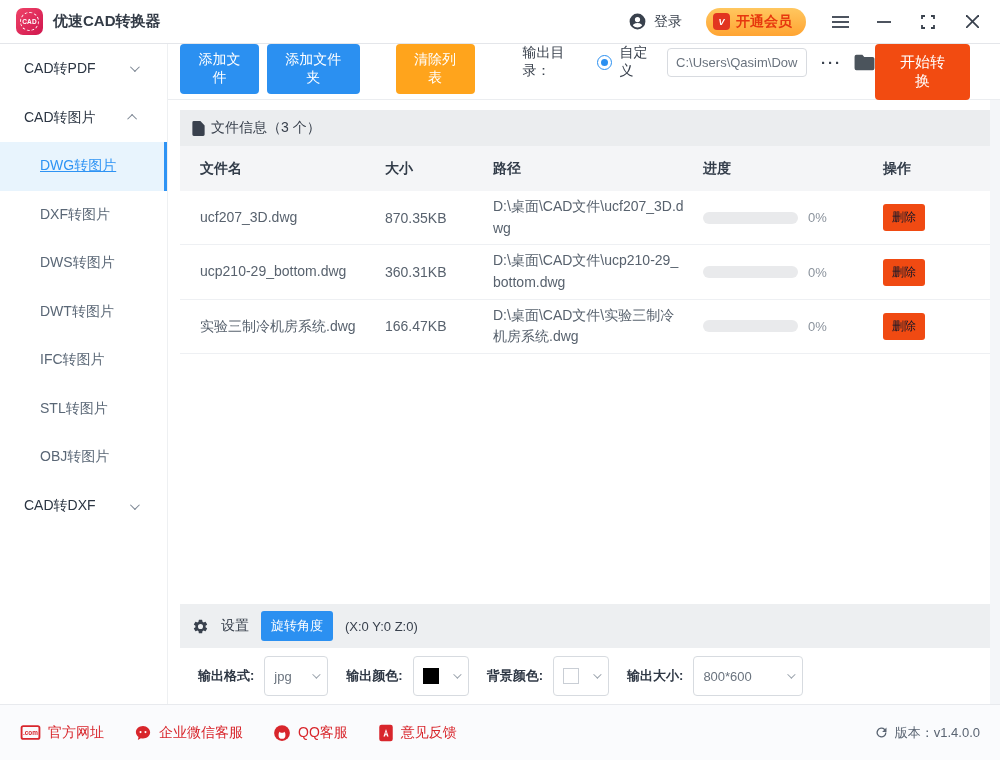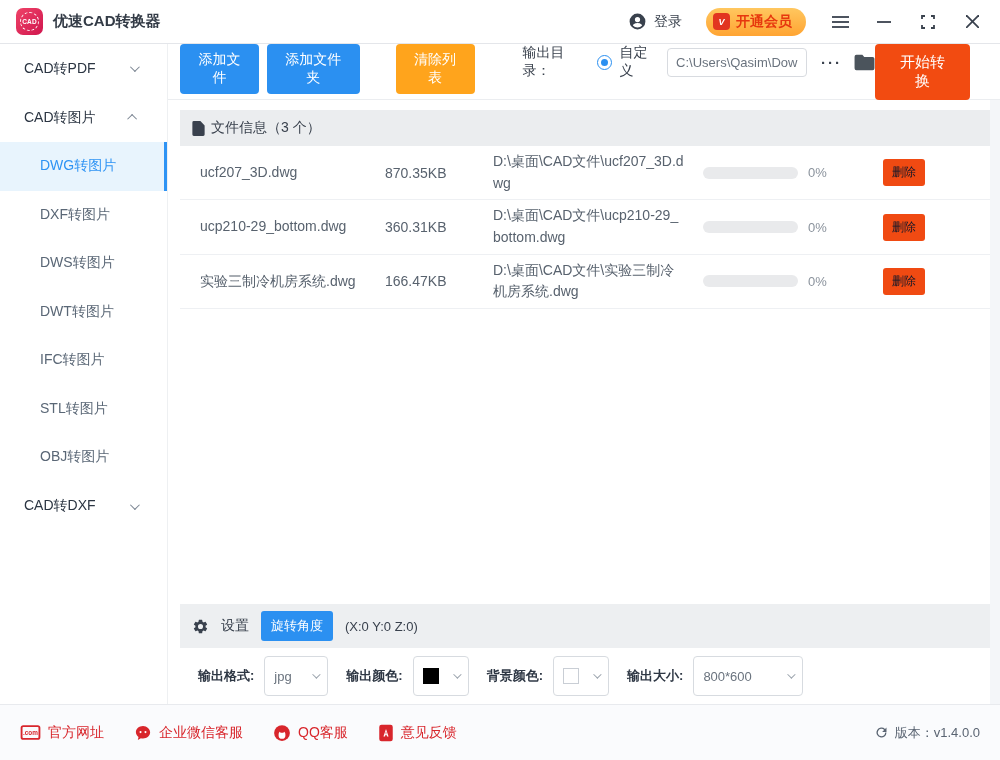--- a/index.html
+++ b/index.html
@@ -17,21 +17,21 @@
   .vip-icon { width:17px; height:17px; border-radius:4px; background:#e23420; color:#fff; font-weight:bold; font-size:9px; font-style:italic; display:flex; align-items:center; justify-content:center; }
   .vip-label { color:#e7380e; font-size:14px; font-weight:700; }
   .win-btn { display:flex; align-items:center; justify-content:center; width:20px; height:20px; cursor:pointer; }
 
   
   .main { display:flex; height:660px; }
   .sidebar { width:168px; flex:none; border-right:1px solid #eef0f2; position:relative; background:#fff; }
   .side-header { height:49px; display:flex; align-items:center; padding:0 30px 0 24px; font-size:14px; font-weight:400; color:#2b3542; cursor:pointer; }
   .side-header .chev { margin-left:auto; }
   .side-item { height:48.5px; display:flex; align-items:center; padding-left:40px; font-size:14px; color:#5a6776; cursor:pointer; position:relative; }
-  .side-item.active { color:#2e93f4; background:#e8f4fd; }
+  .side-item.active { color:#2e93f4; background:#e8f4fd;text-decoration:underline; }
   .side-item.active::after { content:""; position:absolute; right:0; top:0; bottom:0; width:3px; background:#2e93f4; }
   .chev { width:7px; height:7px; border-right:1.6px solid #7a8491; border-bottom:1.6px solid #7a8491; display:inline-block; }
   .chev.down { transform:rotate(45deg) translateY(-2px); }
   .chev.up { transform:rotate(225deg) translateY(-2px); }
 
   .content { flex:1; display:flex; flex-direction:column; position:relative; }
   .scroll-gutter { position:absolute; top:56px; right:0; bottom:0; width:10px; background:#f4f6f9; }
 
   
   .toolbar { height:56px; flex:none; display:flex; align-items:flex-start; padding:0 30px 8px 12px; border-bottom:1px solid #ebedf0; }
@@ -197,20 +197,27 @@
     </div>
 
     <div class="file-area">
       <div class="info-bar">
         <svg width="13" height="15" viewBox="0 0 20 24">
             <path d="M13 0H2.5A2.3 2.3 0 00.2 2.3v19.4A2.3 2.3 0 002.5 24h15A2.3 2.3 0 0019.8 21.7V7L13 0z" fill="#39414d"></path>
           </svg>
         <span>文件信息（3 个）</span>
       </div>
 
+      <div class="tgrid thead">
+        <span>文件名</span>
+        <span>大小</span>
+        <span>路径</span>
+        <span>进度</span>
+        <span>操作</span>
+      </div>
 
       <div class="tgrid trow">
         <span class="cell-wrap">ucf207_3D.dwg</span>
         <span>870.35KB</span>
         <span class="cell-wrap">D:\桌面\CAD文件\ucf207_3D.dwg</span>
         <span class="prog">
             <span class="prog-pill"></span>
             <span class="prog-pct">0%</span>
           </span>
         <span><button class="btn-del">删除</button></span>

